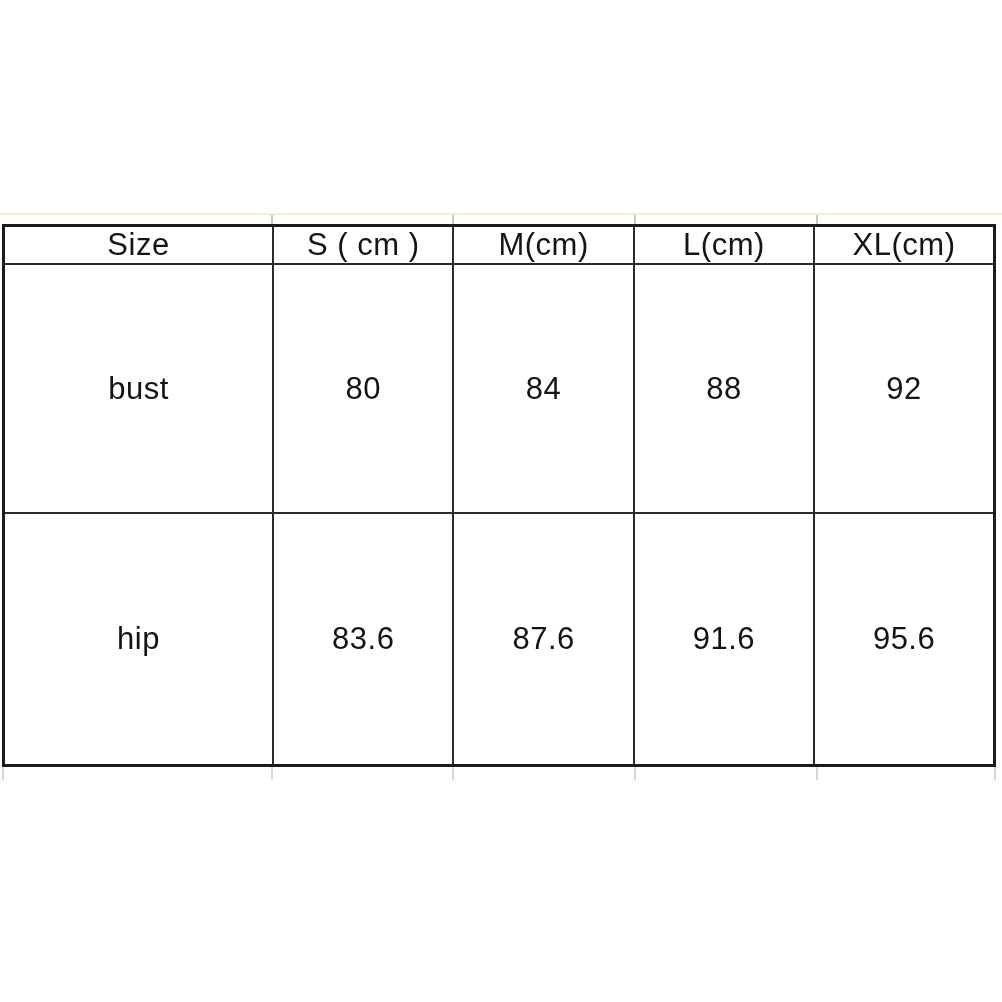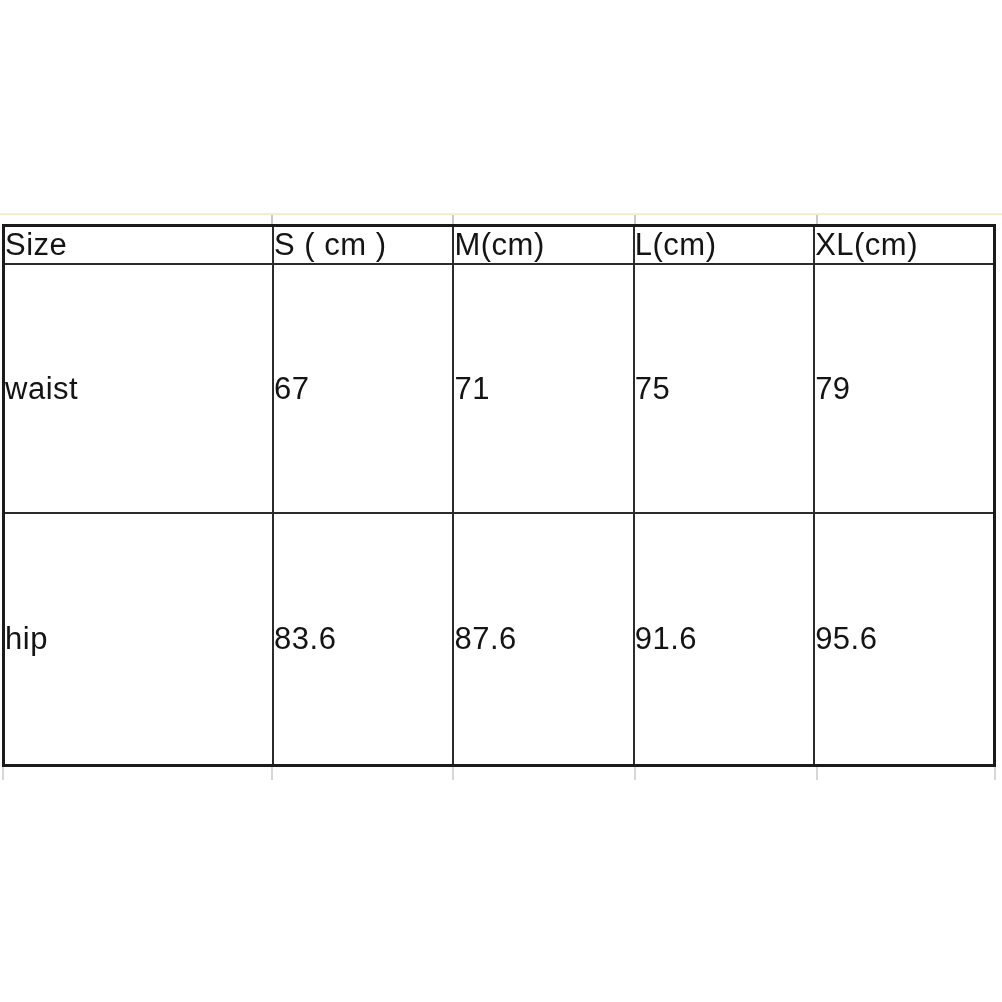--- a/index.html
+++ b/index.html
@@ -43,21 +43,21 @@
     top: 224px;
     width: 994px;
     height: 543px;
     border-collapse: collapse;
     table-layout: fixed;
     border: 3px solid var(--border_outer, #1b1b1b);
   }
   table.size-chart th,
   table.size-chart td {
     border: 2px solid var(--border_inner, #2b2b2b);
-    text-align: left;
+    text-align: center;
     vertical-align: middle;
     padding: 0;
     font-size: 31px;
     font-weight: normal;
     color: var(--text, #141414);
     background: #ffffff;
     letter-spacing: 0.5px;
   }
 </style>
 </head>
@@ -89,25 +89,25 @@
       <tr>
         <th>Size</th>
         <th>S ( cm )</th>
         <th>M(cm)</th>
         <th>L(cm)</th>
         <th>XL(cm)</th>
       </tr>
     </thead>
     <tbody>
       <tr>
-        <td>waist</td>
-        <td>67</td>
-        <td>71</td>
-        <td>75</td>
-        <td>79</td>
+        <td>bust</td>
+        <td>80</td>
+        <td>84</td>
+        <td>88</td>
+        <td>92</td>
       </tr>
       <tr>
         <td>hip</td>
         <td>83.6</td>
         <td>87.6</td>
         <td>91.6</td>
         <td>95.6</td>
       </tr>
     </tbody>
   </table>

